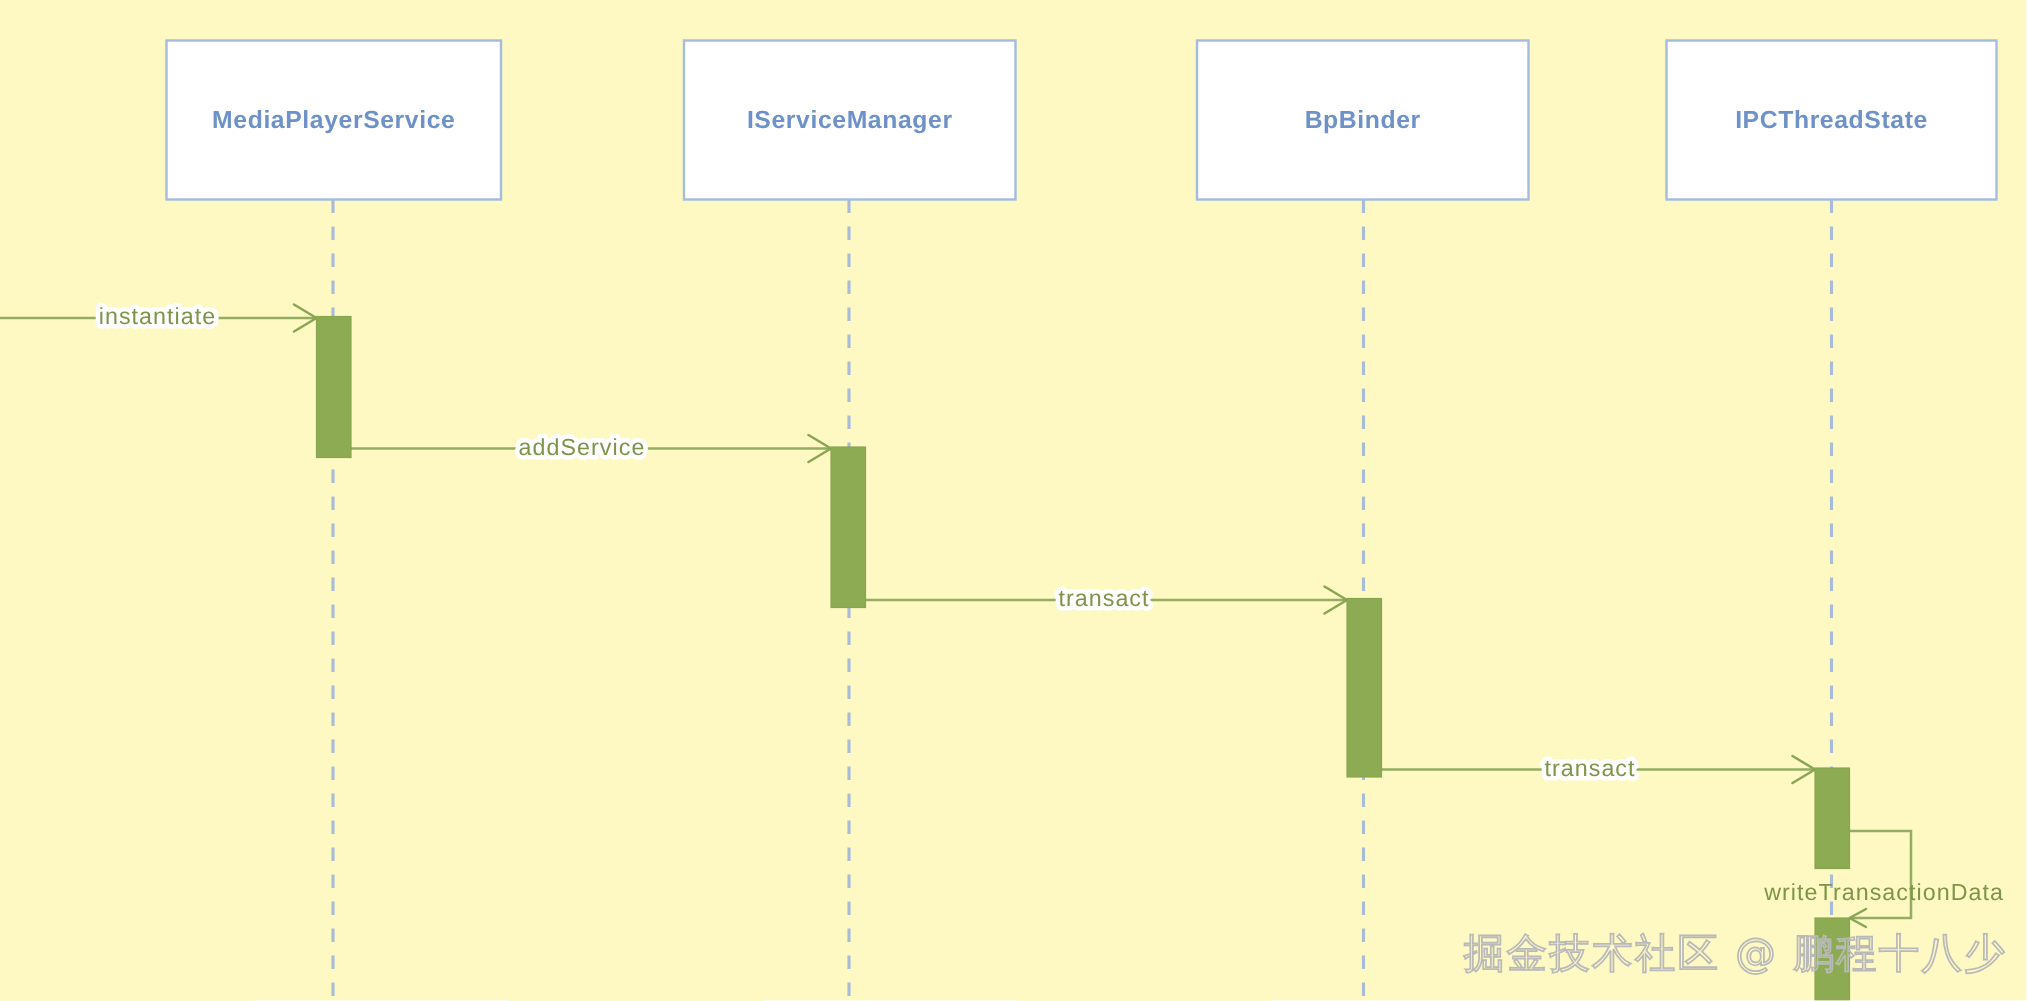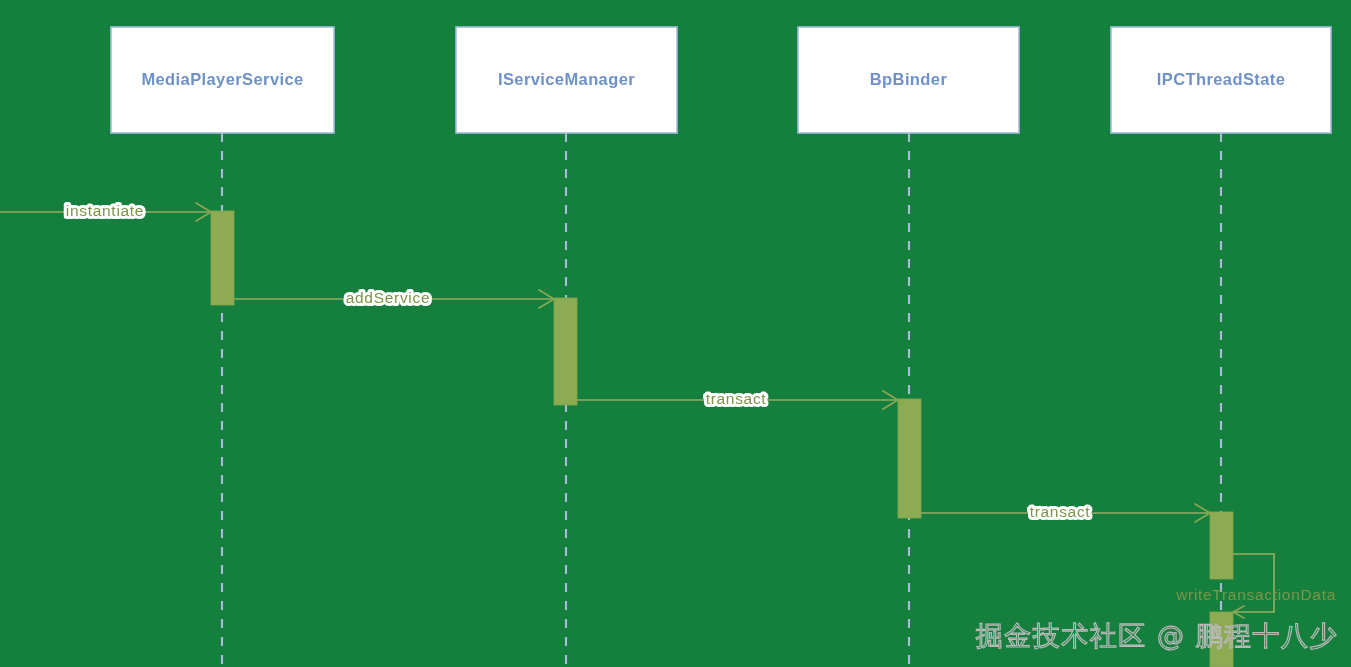--- a/index.html
+++ b/index.html
@@ -4,21 +4,21 @@
 <style>
   html, body {
     margin: 0;
     padding: 0;
     background: #ffffff;
   }
   #canvas {
     position: relative;
     width: 1351px;
     height: 667px;
-    background: #15803d;
+    background: #fef9c3;
     overflow: hidden;
     font-family: "Liberation Sans", sans-serif;
   }
   #diagram-svg {
     position: absolute;
     left: 0;
     top: 0;
     width: 1351px;
     height: 667px;
   }

